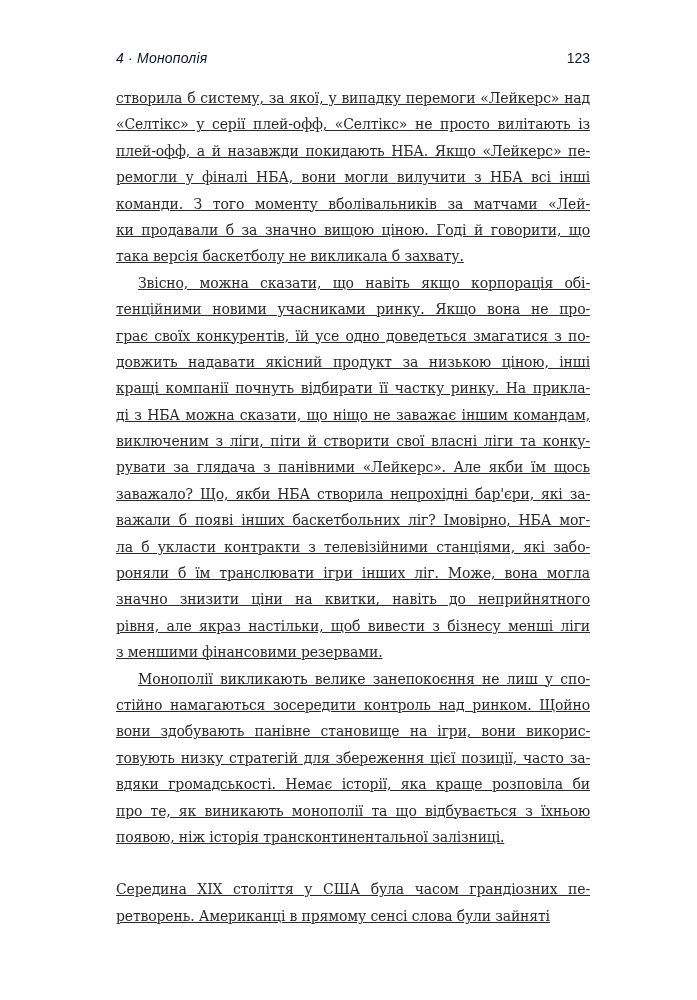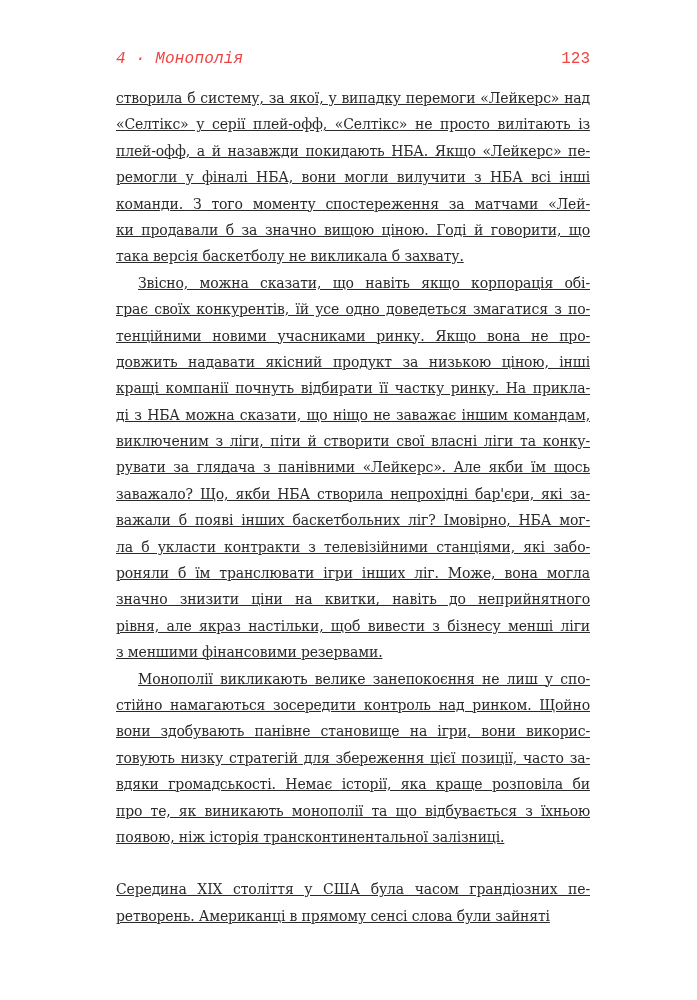--- a/index.html
+++ b/index.html
@@ -14,23 +14,23 @@
       overflow: hidden;
       font-family: "DejaVu Serif", "Liberation Serif", serif;
       color: #2a2a2a;
     }
     .running-head {
       position: absolute;
       top: 50px;
       left: 116px;
       width: 474px;
       height: 20px;
-      font-family: Liberation Mono, monospace;
-      font-size: 16px;
-      color: #ef4444;
+      font-family: Liberation Sans, sans-serif;
+      font-size: 14px;
+      color: #0f172a;
     }
     .running-head .chapter {
       position: absolute;
       left: 0;
       top: 0;
       font-style: italic;
       letter-spacing: 0.2px;
     }
     .running-head .folio {
       position: absolute;
@@ -71,28 +71,28 @@
   <span class="chapter">4 · Монополія</span>
   <span class="folio">123</span>
 </div>
 
 <div class="text-block" id="text-block">
     <div class="paragraph">
       <span class="line">створила б систему, за якої, у випадку перемоги «Лейкерс» над</span>
       <span class="line">«Селтікс» у серії плей-офф, «Селтікс» не просто вилітають із</span>
       <span class="line">плей-офф, а й назавжди покидають НБА. Якщо «Лейкерс» пе-</span>
       <span class="line">ремогли у фіналі НБА, вони могли вилучити з НБА всі інші</span>
-      <span class="line">команди. З того моменту спостереження за матчами «Лей-</span>
+      <span class="line">команди. З того моменту вболівальників за матчами «Лей-</span>
       <span class="line">ки продавали б за значно вищою ціною. Годі й говорити, що</span>
       <span class="line last">така версія баскетболу не викликала б захвату.</span>
     </div>
     <div class="paragraph">
       <span class="line indent">Звісно, можна сказати, що навіть якщо корпорація обі-</span>
+      <span class="line">тенційними новими учасниками ринку. Якщо вона не про-</span>
       <span class="line">грає своїх конкурентів, їй усе одно доведеться змагатися з по-</span>
-      <span class="line">тенційними новими учасниками ринку. Якщо вона не про-</span>
       <span class="line">довжить надавати якісний продукт за низькою ціною, інші</span>
       <span class="line">кращі компанії почнуть відбирати її частку ринку. На прикла-</span>
       <span class="line">ді з НБА можна сказати, що ніщо не заважає іншим командам,</span>
       <span class="line">виключеним з ліги, піти й створити свої власні ліги та конку-</span>
       <span class="line">рувати за глядача з панівними «Лейкерс». Але якби їм щось</span>
       <span class="line">заважало? Що, якби НБА створила непрохідні бар'єри, які за-</span>
       <span class="line">важали б появі інших баскетбольних ліг? Імовірно, НБА мог-</span>
       <span class="line">ла б укласти контракти з телевізійними станціями, які забо-</span>
       <span class="line">роняли б їм транслювати ігри інших ліг. Може, вона могла</span>
       <span class="line">значно знизити ціни на квитки, навіть до неприйнятного</span>

